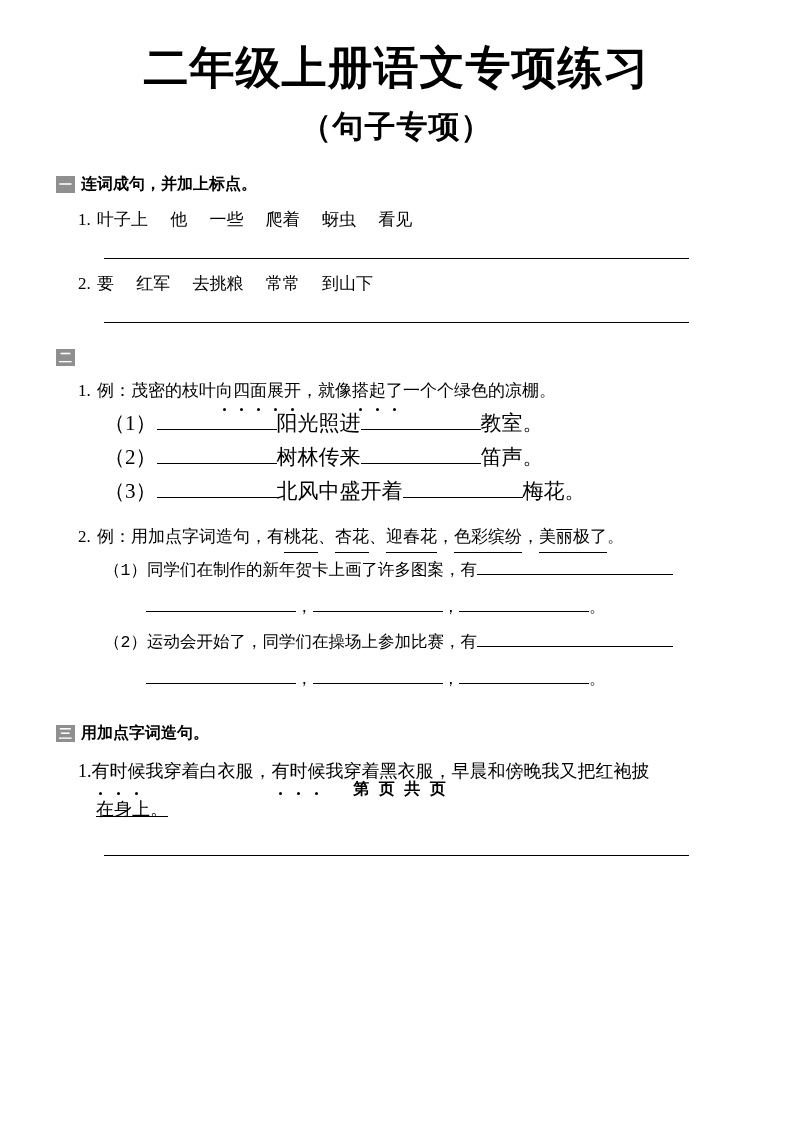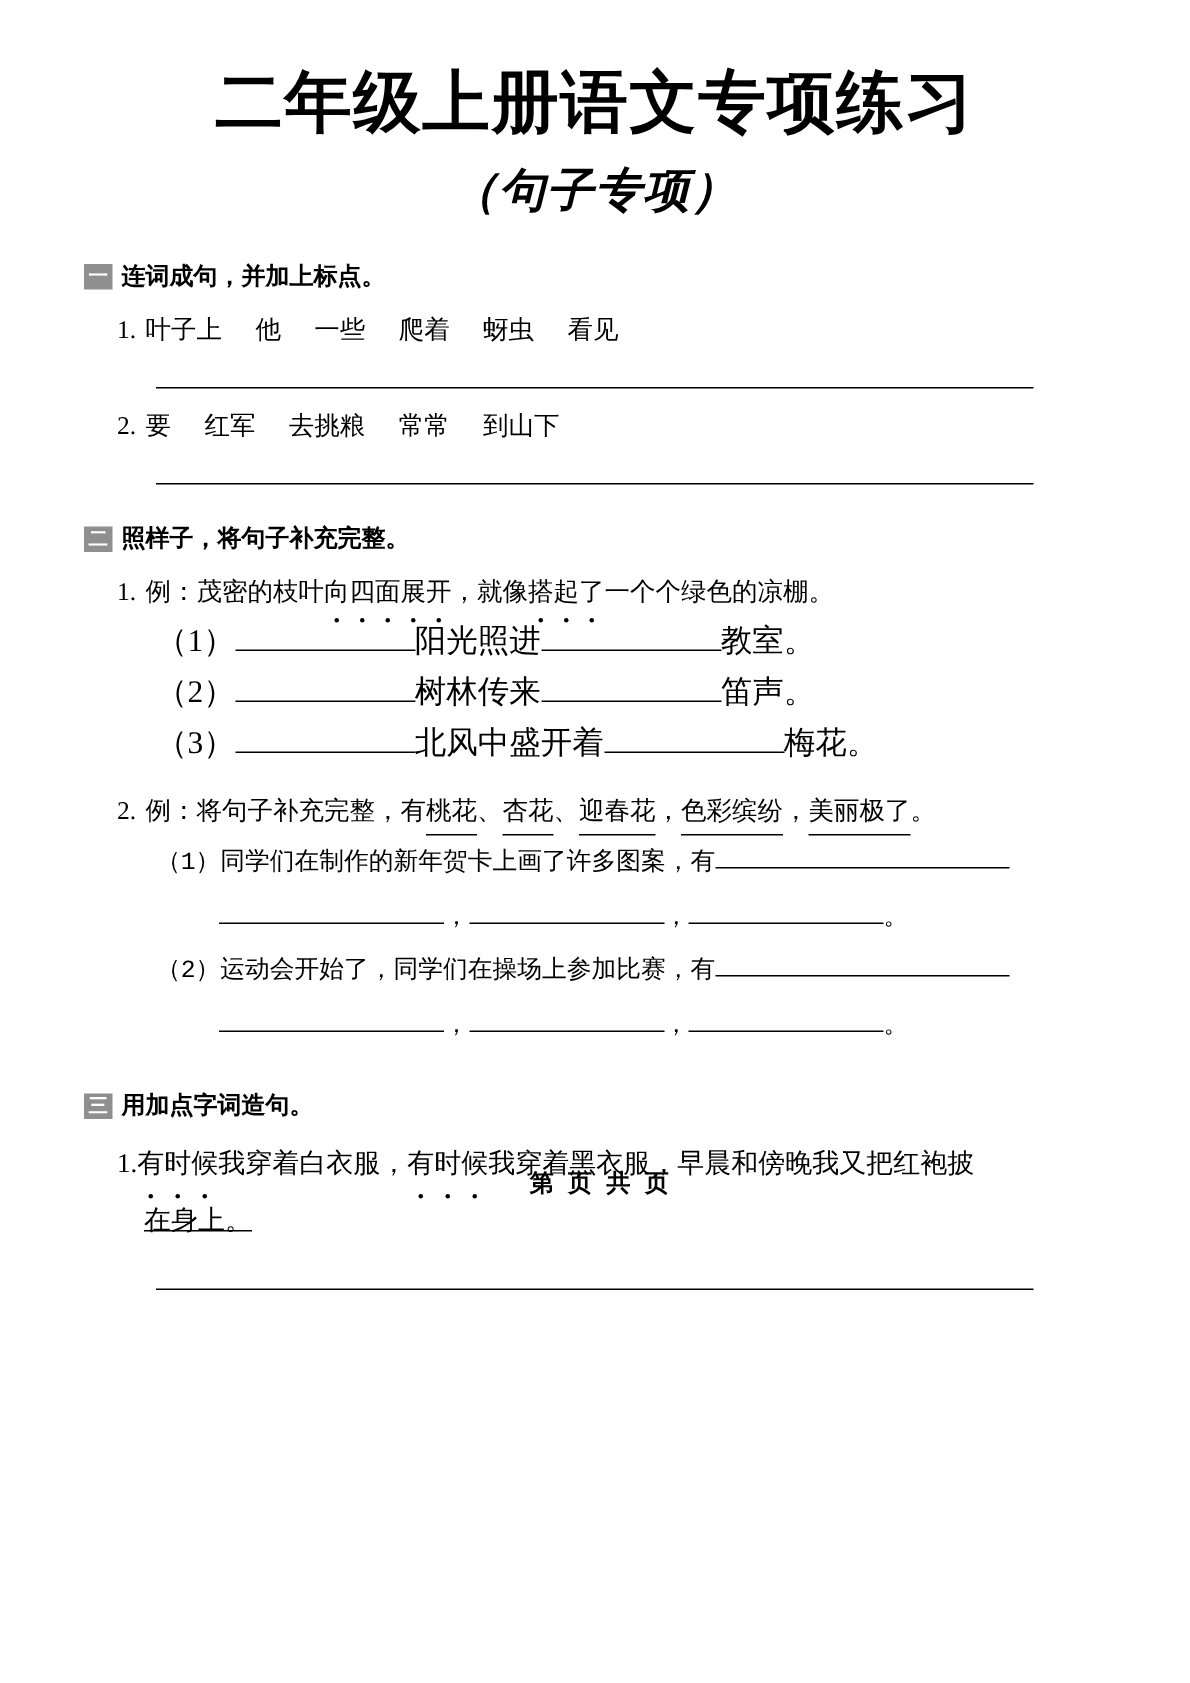--- a/index.html
+++ b/index.html
@@ -34,21 +34,20 @@
     margin-top: 6px;
     white-space: nowrap;
   }
   .subtitle {
     text-align: center;
     font-family: "DejaVu Sans", "Liberation Sans", sans-serif;
     font-weight: bold;
     font-size: 31px;
     margin-top: 12px;
     letter-spacing: 1px;
-    font-style: italic;
   }
 
   
   .section-head {
     font-family: "DejaVu Sans", "Liberation Sans", sans-serif;
     font-weight: bold;
     font-size: 16px;
     display: flex;
     align-items: center;
     margin-top: 26px;
@@ -189,41 +188,40 @@
     <span>要</span>
     <span>红军</span>
     <span>去挑粮</span>
     <span>常常</span>
     <span>到山下</span>
   </div>
   <div class="ruled"></div>
 
   <div class="section-head">
     <span class="sec-num">二</span>
-    <span>照样子，将句子补充完整。</span>
   </div>
 
   <div class="q">
     <span class="idx">1.</span>
     <span>例：</span><span>茂密的枝叶</span><span class="dot-group"><span class="dot">向</span><span class="dot">四</span><span class="dot">面</span><span class="dot">展</span><span class="dot">开</span></span><span>，就像</span><span class="dot-group"><span class="dot">搭</span><span class="dot">起</span><span class="dot">了</span></span><span>一个个绿色的凉棚。</span>
   </div>
 
   <div class="sub">
     <span>（1）</span><span class="ul u-md"></span><span>阳光照进</span><span class="ul u-md"></span><span>教室。</span>
   </div>
   <div class="sub">
     <span>（2）</span><span class="ul u-md"></span><span>树林传来</span><span class="ul u-md"></span><span>笛声。</span>
   </div>
   <div class="sub">
     <span>（3）</span><span class="ul u-md"></span><span>北风中盛开着</span><span class="ul u-md"></span><span>梅花。</span>
   </div>
 
   <div class="q" style="margin-top:14px;">
     <span class="idx">2.</span>
-    <span>例：</span><span>将句子补充完整，有</span><span class="underlined">桃花</span><span>、</span><span class="underlined">杏花</span><span>、</span><span class="underlined">迎春花</span><span>，</span><span class="underlined">色彩缤纷</span><span>，</span><span class="underlined">美丽极了</span><span>。</span>
+    <span>例：</span><span>用加点字词造句，有</span><span class="underlined">桃花</span><span>、</span><span class="underlined">杏花</span><span>、</span><span class="underlined">迎春花</span><span>，</span><span class="underlined">色彩缤纷</span><span>，</span><span class="underlined">美丽极了</span><span>。</span>
   </div>
 
   <div class="sub2">
     <span>（1）</span><span>同学们在制作的新年贺卡上画了许多图案，有</span><span class="ul u-tail2"></span>
   </div>
   <div class="contline">
     <span class="ul u-a"></span><span>，</span><span class="ul u-b"></span><span>，</span><span class="ul u-c"></span><span>。</span>
   </div>
 
   <div class="sub2">

